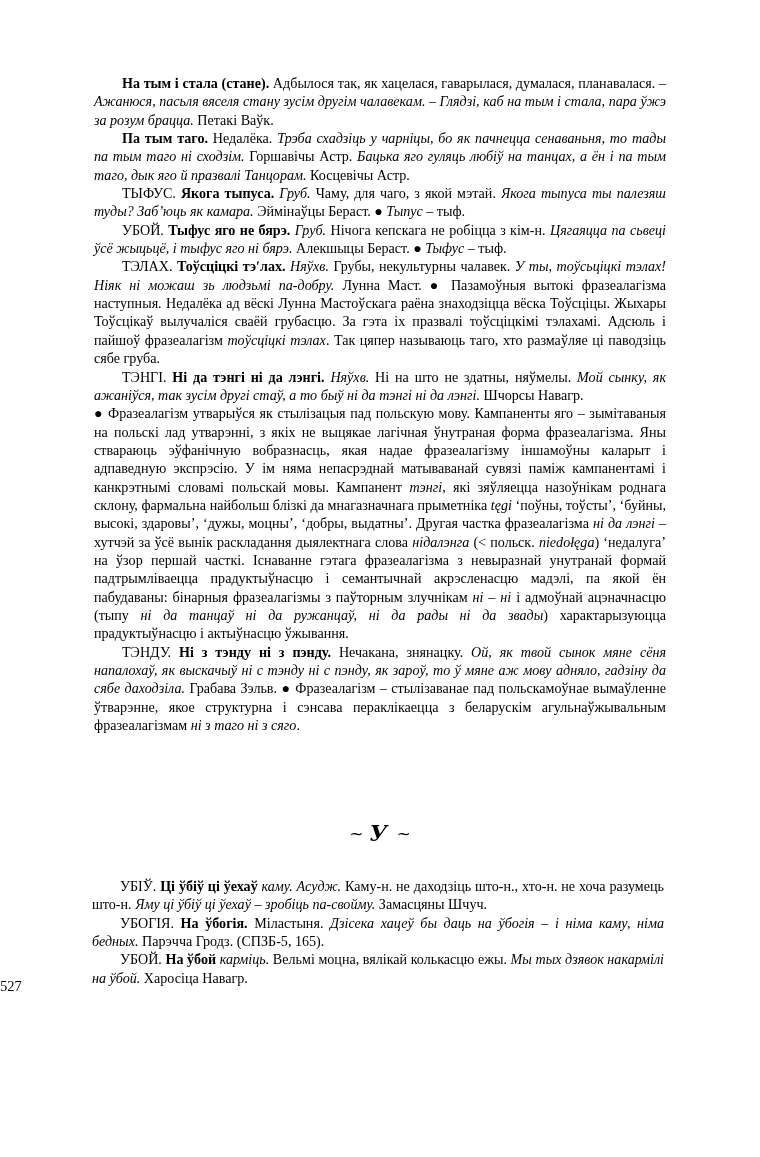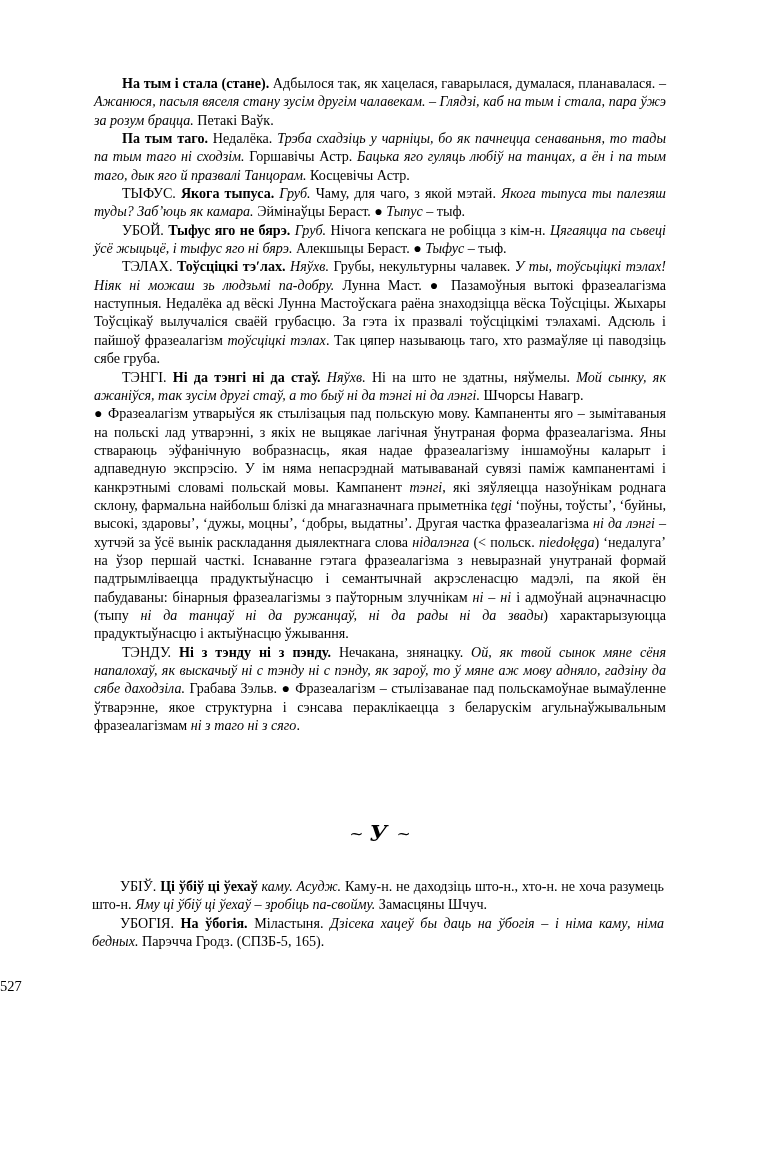--- a/index.html
+++ b/index.html
@@ -85,29 +85,30 @@
 <body>
 
 <div class="page">
 
   <div class="content">
       <p class="para"><b>На тым і стала (стане).</b><span> Адбылося так, як хацелася, гаварылася, думалася, планавалася. – </span><i>Ажанюся, пасьля вяселя стану зусім другім чалавекам. – Глядзі, каб на тым і стала, пара ўжэ за розум брацца.</i><span> Петакі Ваўк.</span></p>
       <p class="para"><b>Па тым таго.</b><span> Недалёка. </span><i>Трэба схадзіць у чарніцы, бо як пачнецца сенаваньня, то тады па тым таго ні сходзім.</i><span> Горшавічы Астр. </span><i>Бацька яго гуляць любіў на танцах, а ён і па тым таго, дык яго й празвалі Танцорам.</i><span> Косцевічы Астр.</span></p>
       <p class="para"><span class="hw">ТЫФУС.</span> <b>Якога тыпуса.</b><i> Груб.</i><span> Чаму, для чаго, з якой мэтай. </span><i>Якога тыпуса ты палезяш туды? Заб’юць як камара.</i><span> Эймінаўцы Бераст. ● </span><i>Тыпус</i><span> – тыф.</span></p>
       <p class="para"><span class="hw">УБОЙ.</span> <b>Тыфус яго не бярэ.</b><i> Груб.</i><span> Нічога кепскага не робіцца з кім-н. </span><i>Цягаяцца па сьвеці ўсё жыцьцё, і тыфус яго ні бярэ.</i><span> Алекшыцы Бераст. ● </span><i>Тыфус</i><span> – тыф.</span></p>
       <p class="para"><span class="hw">ТЭЛАХ.</span> <b>Тоўсціцкі тэʹлах.</b><i> Няўхв.</i><span> Грубы, некультурны чалавек. </span><i>У ты, тоўсьціцкі тэлах! Ніяк ні можаш зь людзьмі па-добру.</i><span> Лунна Маст. ● Пазамоўныя вытокі фразеалагізма наступныя. Недалёка ад вёскі Лунна Мастоўскага раёна знаходзіцца вёска Тоўсціцы. Жыхары Тоўсцікаў вылучаліся сваёй грубасцю. За гэта іх празвалі тоўсціцкімі тэлахамі. Адсюль і пайшоў фразеалагізм </span><i>тоўсціцкі тэлах</i><span>. Так цяпер называюць таго, хто размаўляе ці паводзіць сябе  груба.</span></p>
-      <p class="para"><span class="hw">ТЭНГІ.</span> <b>Ні да тэнгі ні да стаў.</b><i> Няўхв.</i><span> Ні на што не здатны, няўмелы. </span><i>Мой сынку, як ажаніўся, так зусім другі стаў, а то быў ні да тэнгі ні да лэнгі.</i><span> Шчорсы Навагр.</span></p>
+      <p class="para"><span class="hw">ТЭНГІ.</span> <b>Ні да тэнгі ні да лэнгі.</b><i> Няўхв.</i><span> Ні на што не здатны, няўмелы. </span><i>Мой сынку, як ажаніўся, так зусім другі стаў, а то быў ні да тэнгі ні да лэнгі.</i><span> Шчорсы Навагр.</span></p>
       <p class="para bulletstart"><span>● Фразеалагізм утварыўся як стылізацыя пад польскую мову. Кампаненты яго – зымітаваныя на польскі лад утварэнні, з якіх не выцякае лагічная ўнутраная форма фразеалагізма. Яны ствараюць эўфанічную вобразнасць, якая надае фразеалагізму іншамоўны каларыт і адпаведную экспрэсію. У ім няма непасрэднай матываванай сувязі паміж кампанентамі і канкрэтнымі словамі польскай мовы. Кампанент </span><i>тэнгі</i><span>, які зяўляецца назоўнікам роднага склону, фармальна найбольш блізкі да мнагазначнага прыметніка </span><i>tęgi</i><span> ‘поўны, тоўсты’, ‘буйны, высокі, здаровы’, ‘дужы, моцны’, ‘добры, выдатны’. Другая частка фразеалагізма </span><i>ні да лэнгі</i><span> – хутчэй за ўсё вынік раскладання дыялектнага слова </span><i>нідалэнга</i><span> (&lt; польск. </span><i>niedołęga</i><span>) ‘недалуга’ на ўзор першай часткі. Існаванне гэтага фразеалагізма з невыразнай унутранай формай падтрымліваецца прадуктыўнасцю і семантычнай акрэсленасцю мадэлі, па якой ён пабудаваны: бінарныя фразеалагізмы з паўторным злучнікам </span><i>ні – ні</i><span> і адмоўнай ацэначнасцю (тыпу </span><i>ні да танцаў ні да ружанцаў, ні да рады ні да звады</i><span>) характарызуюцца прадуктыўнасцю і актыўнасцю ўжывання.</span></p>
       <p class="para"><span class="hw">ТЭНДУ.</span> <b>Ні з тэнду ні з пэнду.</b><span> Нечакана, знянацку. </span><i>Ой, як твой сынок мяне сёня напалохаў, як выскачыў ні с тэнду ні с пэнду, як зароў, то ў мяне аж мову адняло, гадзіну да сябе даходзіла.</i><span> Грабава Зэльв. ● Фразеалагізм – стылізаванае пад польскамоўнае вымаўленне ўтварэнне, якое структурна і сэнсава пераклікаецца з беларускім агульнаўжывальным фразеалагізмам </span><i>ні з таго ні з сяго</i><span>.</span></p>
     </div>
 
   <div class="divider">
     <span class="tilde">~</span><span class="letter">У</span><span class="tilde">~</span>
   </div>
 
   <div class="section-two">
       <p class="para"><span class="hw">УБІЎ.</span> <b>Ці ўбіў ці ўехаў</b><i> каму. Асудж.</i><span> Каму-н. не даходзіць што-н., хто-н. не хоча разумець што-н. </span><i>Яму ці ўбіў ці ўехаў – зробіць па-свойму.</i><span> Замасцяны Шчуч.</span></p>
       <p class="para"><span class="hw">УБОГІЯ.</span> <b>На ўбогія.</b><span> Міластыня. </span><i>Дзісека хацеў бы даць на ўбогія – і німа каму, німа бедных.</i><span> Парэчча Гродз. (СПЗБ-5, 165).</span></p>
+      <p class="para"><span class="hw">УБОЙ.</span> <b>На ўбой</b><i> карміць.</i><span> Вельмі моцна, вялікай колькасцю ежы. </span><i>Мы тых дзявок накармілі на ўбой.</i><span> Харосіца Навагр.</span></p>
     </div>
 
   <div class="folio">527</div>
 
 </div>
 
 </body></html>

